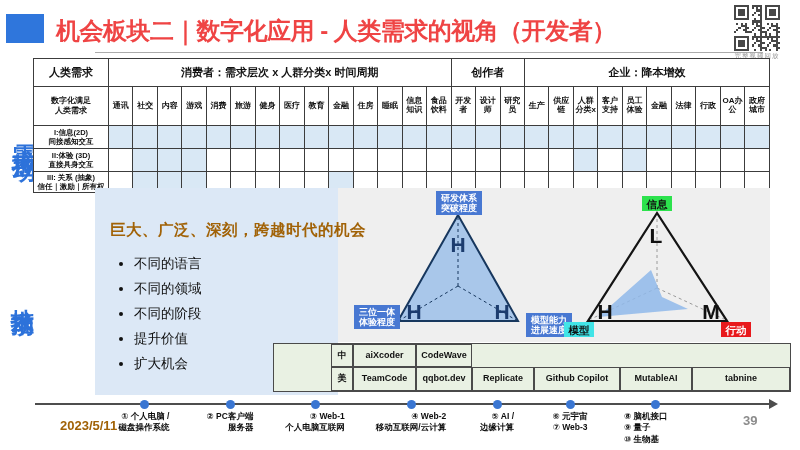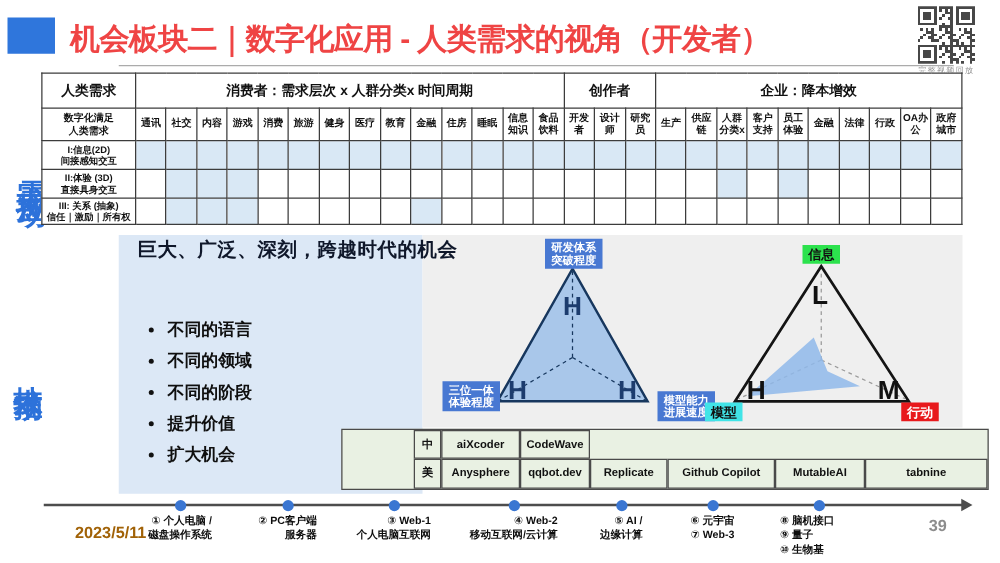--- a/index.html
+++ b/index.html
@@ -25,23 +25,23 @@
   #matrix{position:absolute;left:33px;top:58px;width:737px;border-collapse:collapse;table-layout:fixed;background:#fff}
   #matrix td{border:1px solid #3c3c3c;text-align:center;vertical-align:middle;overflow:hidden;padding:0}
   .mx-corner,.mx-group{font-size:11px;font-weight:800}
   .mx-sub{font-size:8px;font-weight:800;line-height:1.2;white-space:pre-line}
   .mx-col{font-size:8px;font-weight:800;line-height:1.1;word-break:break-all;padding:0 1px !important}
   .mx-rowlabel{font-size:7.5px;font-weight:800;line-height:1.25}
 
   
   .panel-blue{left:95px;top:188px;width:243px;height:207px;background:#dce8f6}
   .panel-gray{left:338px;top:188px;width:432px;height:154px;background:#efefef}
-  .headline{left:110px;top:190px;font-size:15.5px;font-weight:800;color:#0f172a;letter-spacing:.5px;white-space:nowrap}
+  .headline{left:110px;top:220px;font-size:15.5px;font-weight:800;color:#a16207;letter-spacing:.5px;white-space:nowrap}
   .bullets{left:119px;top:251px}
-  .bullet{display:flex;align-items:center;height:25px;font-size:13.5px;font-weight:700;color:#0f0f0f;white-space:nowrap}
+  .bullet{display:flex;align-items:center;height:25px;font-size:13.5px;font-weight:400;color:#0f0f0f;white-space:nowrap}
   .bullet::before{content:"";width:4px;height:4px;border-radius:50%;background:#111;margin-right:11px;flex:0 0 auto}
 
   
   .tv{font-size:21px;font-weight:800;text-anchor:middle;font-family:"Liberation Sans","DejaVu Sans",sans-serif}
   .tb{font-size:9px;font-weight:700;text-anchor:middle;font-family:"Liberation Sans","DejaVu Sans",sans-serif}
   .sb{font-size:10.5px;font-weight:800;text-anchor:middle;font-family:"Liberation Sans","DejaVu Sans",sans-serif}
 
   
   .cases{position:absolute;left:273px;top:343px;display:grid;
          grid-template-columns:57px 22px 63px 56px 62px 86px 72px 98px;
@@ -240,21 +240,21 @@
         <col>
         <col>
       </colgroup>
       <tbody>
         <tr style="height:28px">
           <td class="mx-corner">人类需求</td>
           <td class="mx-group" colspan="14">消费者：需求层次 x 人群分类x 时间周期</td>
           <td class="mx-group" colspan="3">创作者</td>
           <td class="mx-group" colspan="10">企业：降本增效</td>
         </tr>
-        <tr style="height:26px">
+        <tr style="height:39px">
           <td class="mx-sub">数字化满足
 人类需求</td>
           <td class="mx-col">通讯</td>
           <td class="mx-col">社交</td>
           <td class="mx-col">内容</td>
           <td class="mx-col">游戏</td>
           <td class="mx-col">消费</td>
           <td class="mx-col">旅游</td>
           <td class="mx-col">健身</td>
           <td class="mx-col">医疗</td>
@@ -429,21 +429,21 @@
         <rect x="721" y="322" width="30" height="15" fill="#e8191c"></rect>
         <text class="sb" x="736" y="333.5" fill="#ffffff">行动</text>
       </g>
     </svg>
 
   <div class="cases" id="cases">
       <div class="case-cell" style="grid-row:1;grid-column:2">中</div>
       <div class="case-cell" style="grid-row:1;grid-column:3">aiXcoder</div>
       <div class="case-cell" style="grid-row:1;grid-column:4">CodeWave</div>
       <div class="case-cell" style="grid-row:2;grid-column:2">美</div>
-      <div class="case-cell" style="grid-row:2;grid-column:3">Anysphere</div>
+      <div class="case-cell" style="grid-row:2;grid-column:3">TeamCode</div>
       <div class="case-cell" style="grid-row:2;grid-column:4">qqbot.dev</div>
       <div class="case-cell" style="grid-row:2;grid-column:5">Replicate</div>
       <div class="case-cell" style="grid-row:2;grid-column:6">Github Copilot</div>
       <div class="case-cell" style="grid-row:2;grid-column:7">MutableAI</div>
       <div class="case-cell" style="grid-row:2;grid-column:8">tabnine</div>
     </div>
 
   <div class="abs tl-line"></div>
   <div class="abs tl-arrowhead"></div>
   <div id="timeline">

